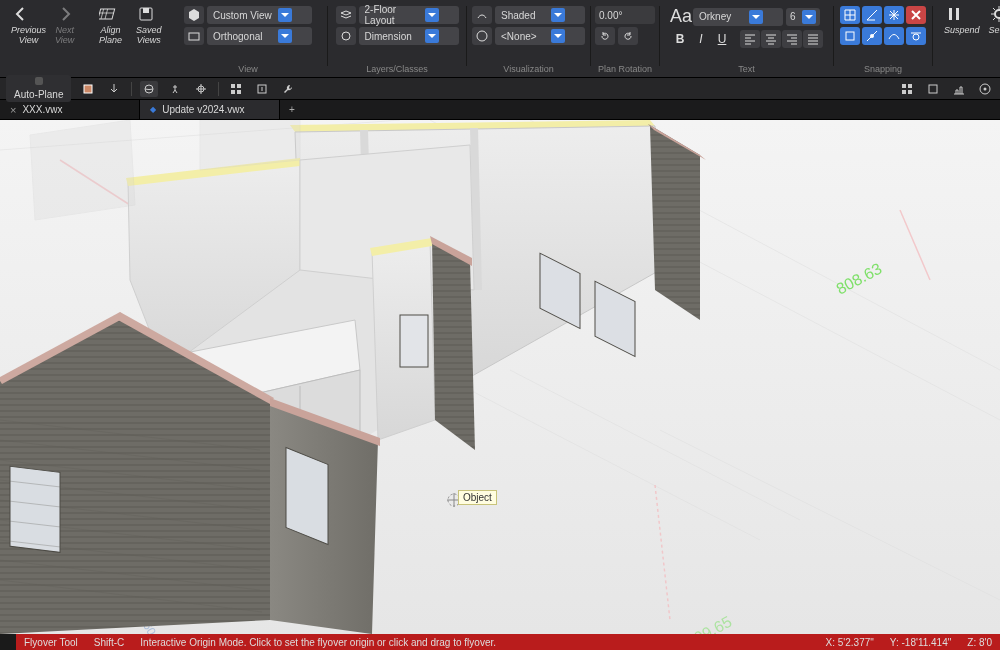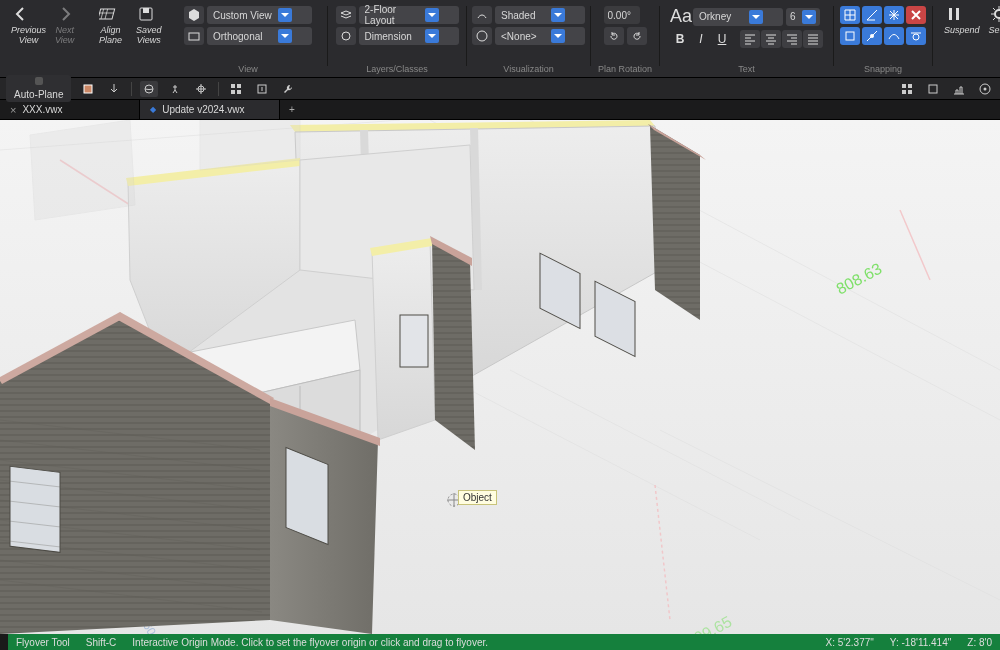--- a/index.html
+++ b/index.html
@@ -63,21 +63,21 @@
 
   .sqbtn {
     width: 20px; height: 18px; background: var(--tb-bg2); border-radius: 3px;
     display: flex; align-items: center; justify-content: center; cursor: pointer;
   }
   .sqbtn svg { width: 14px; height: 14px; }
   .sqbtn.active { background: var(--blue); }
   .sqbtn.light { background: #3e3e42; }
 
   .textinput {
-    background: #3b3b3e; color: var(--txt); border: none; height: 18px; width: 36px;
+    background: #3b3b3e; color: var(--txt); border: none; height: 18px; width: 60px;
     font-size: 10px; padding: 0 4px; border-radius: 3px; text-align: left;
   }
 
   
   .bar2 {
     background: #262628; height: 22px; display: flex; align-items: center;
     padding: 0 6px; gap: 8px; border-bottom: 1px solid #000;
   }
   .pill {
     background: #2f2f32; color: var(--txt); font-size: 10px; padding: 2px 8px;
@@ -112,22 +112,22 @@
     overflow: hidden;
   }
   .viewport svg.scene { position:absolute; inset:0; width:100%; height:100%; }
   .tooltip {
     position:absolute; left:458px; top:370px; background:#fffde0; border:1px solid #c8c37a;
     font-size:10px; padding:1px 4px; color:#333;
   }
 
   
   .status {
-    position: absolute; bottom: 0; left: 8px; right: 0; height: 16px;
-    background: #15803d; color: #ddd; font-size: 10px; display: flex;
+    position: absolute; bottom: 0; left: 16px; right: 0; height: 16px;
+    background: #b91c1c; color: #ddd; font-size: 10px; display: flex;
     align-items: center; padding: 0 8px; gap: 16px;
   }
   .status .grow { flex: 1; }
   .status b { font-weight: 400; margin-top: 15px; }
 
   
   .fbtn { width:20px;height:18px;display:flex;align-items:center;justify-content:center;cursor:pointer;color:#ddd;font-size:12px;border-radius:3px; }
 </style>
 </head>
 <body>

